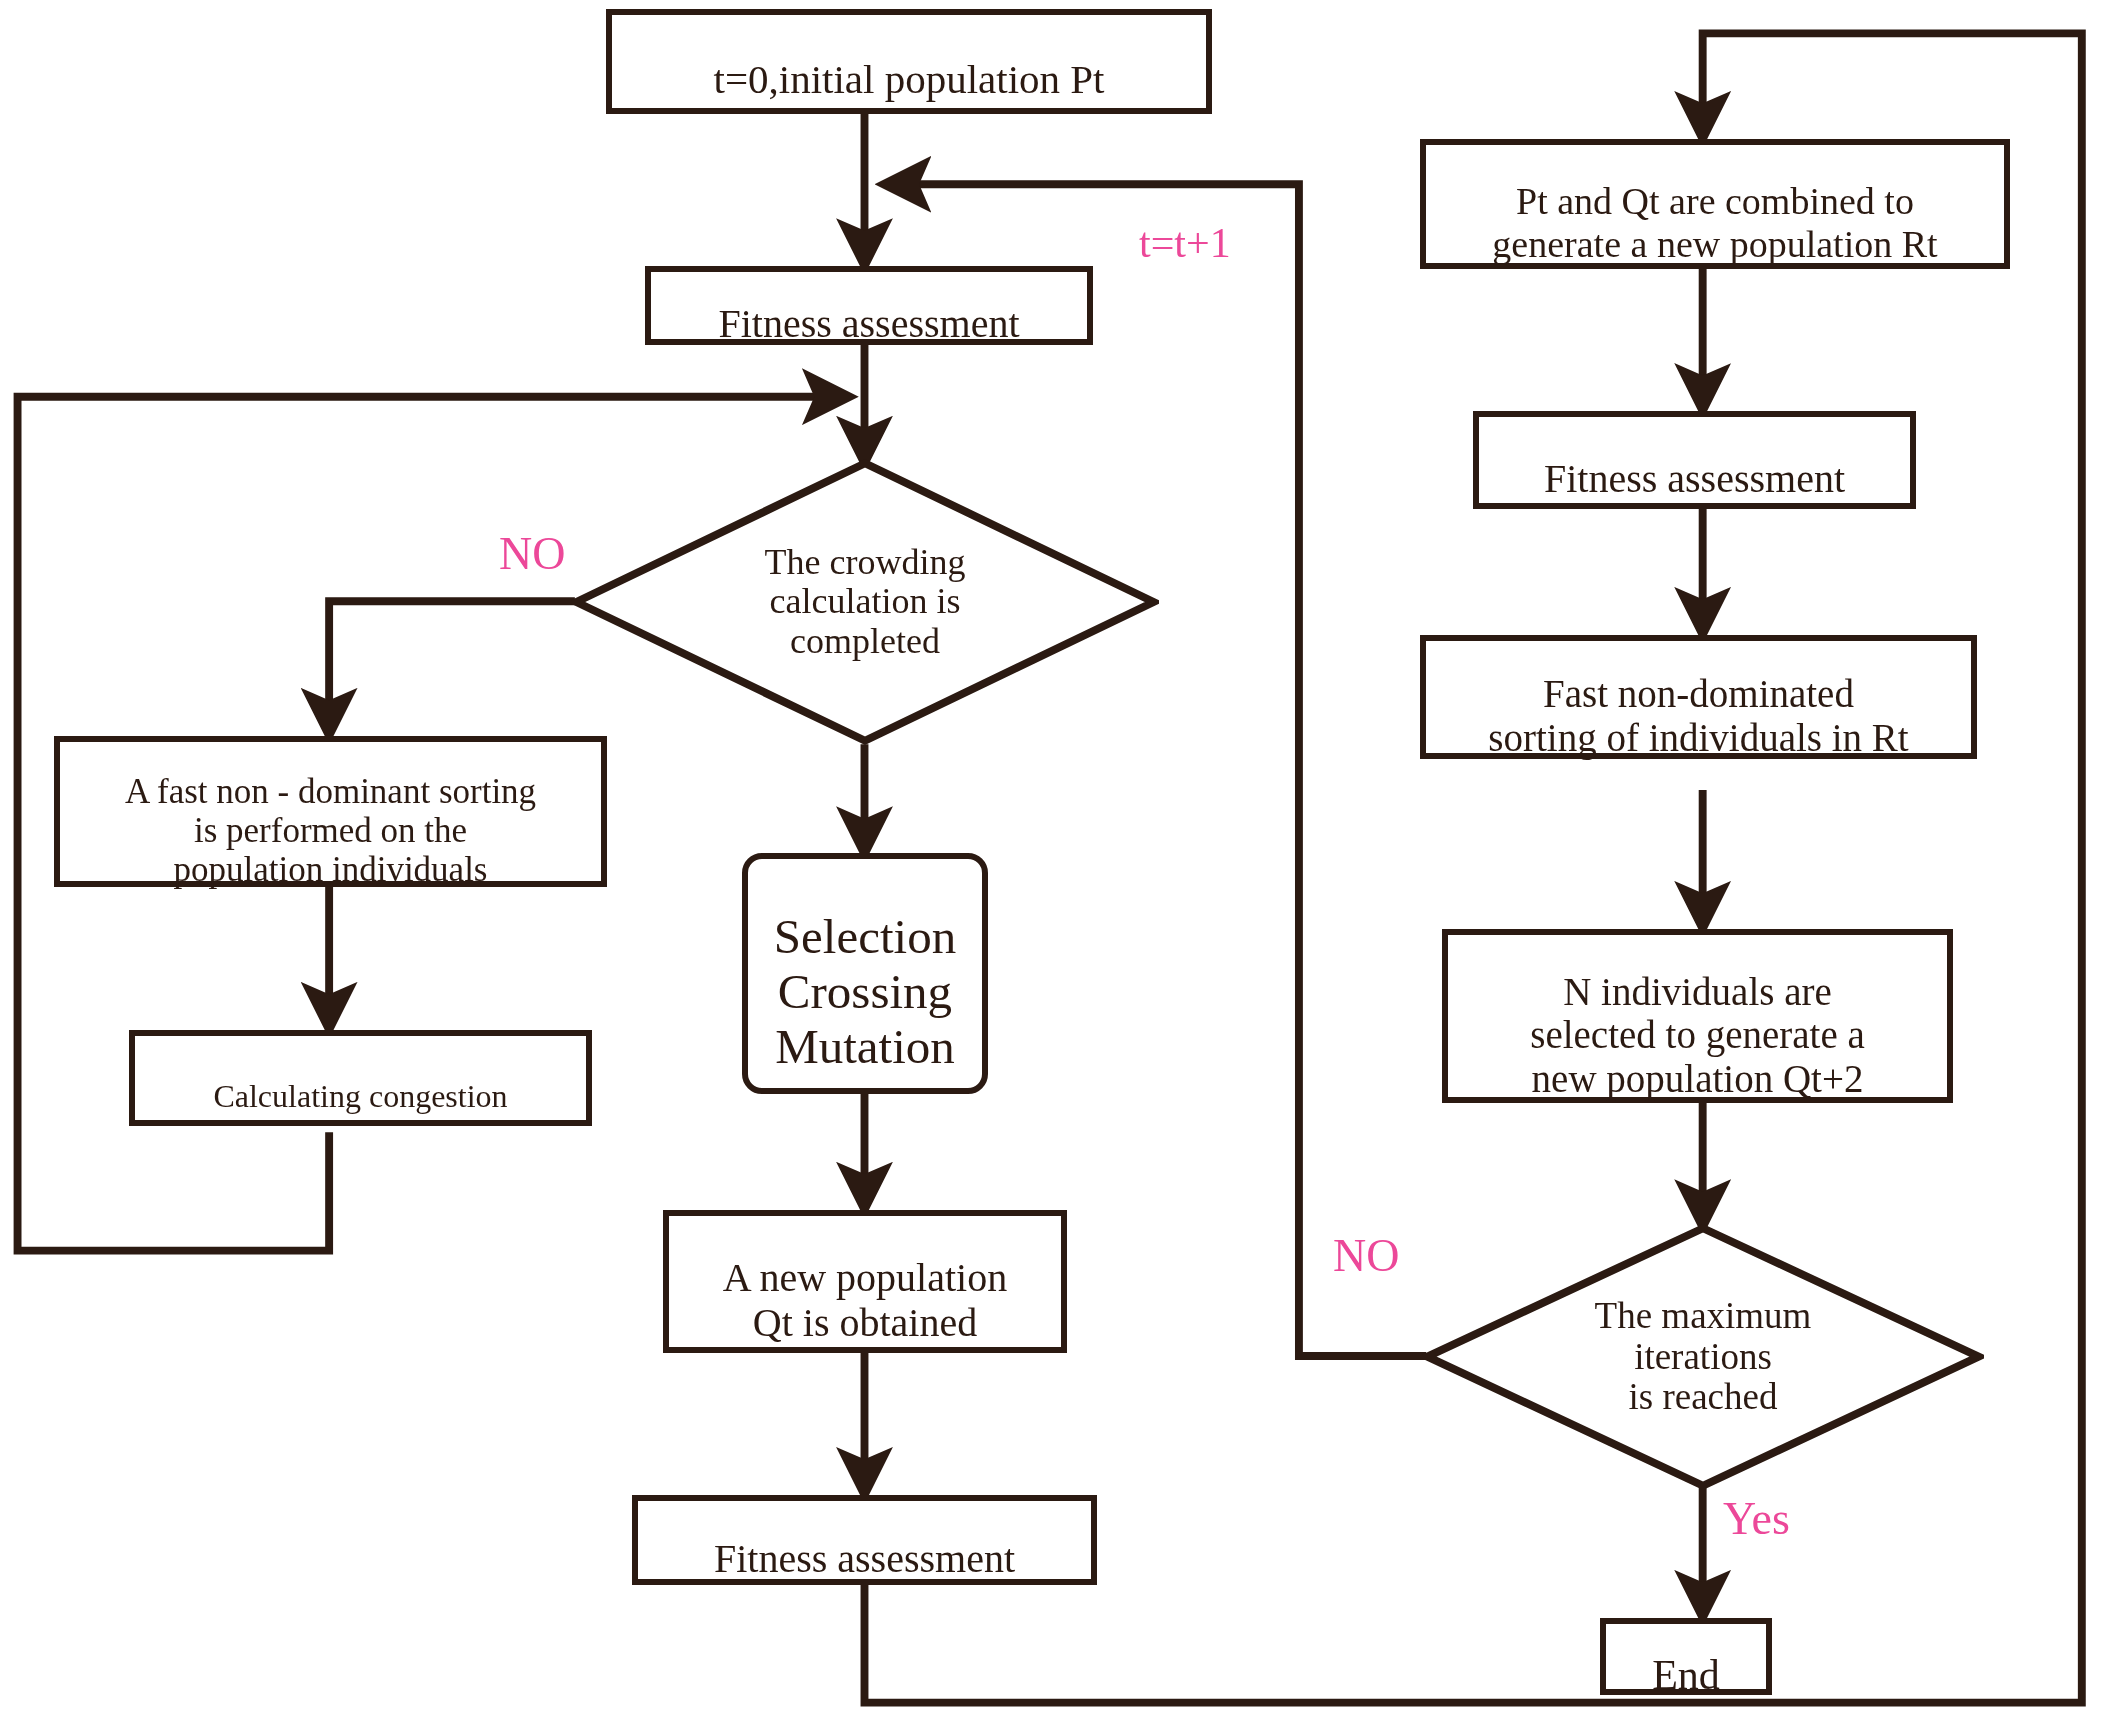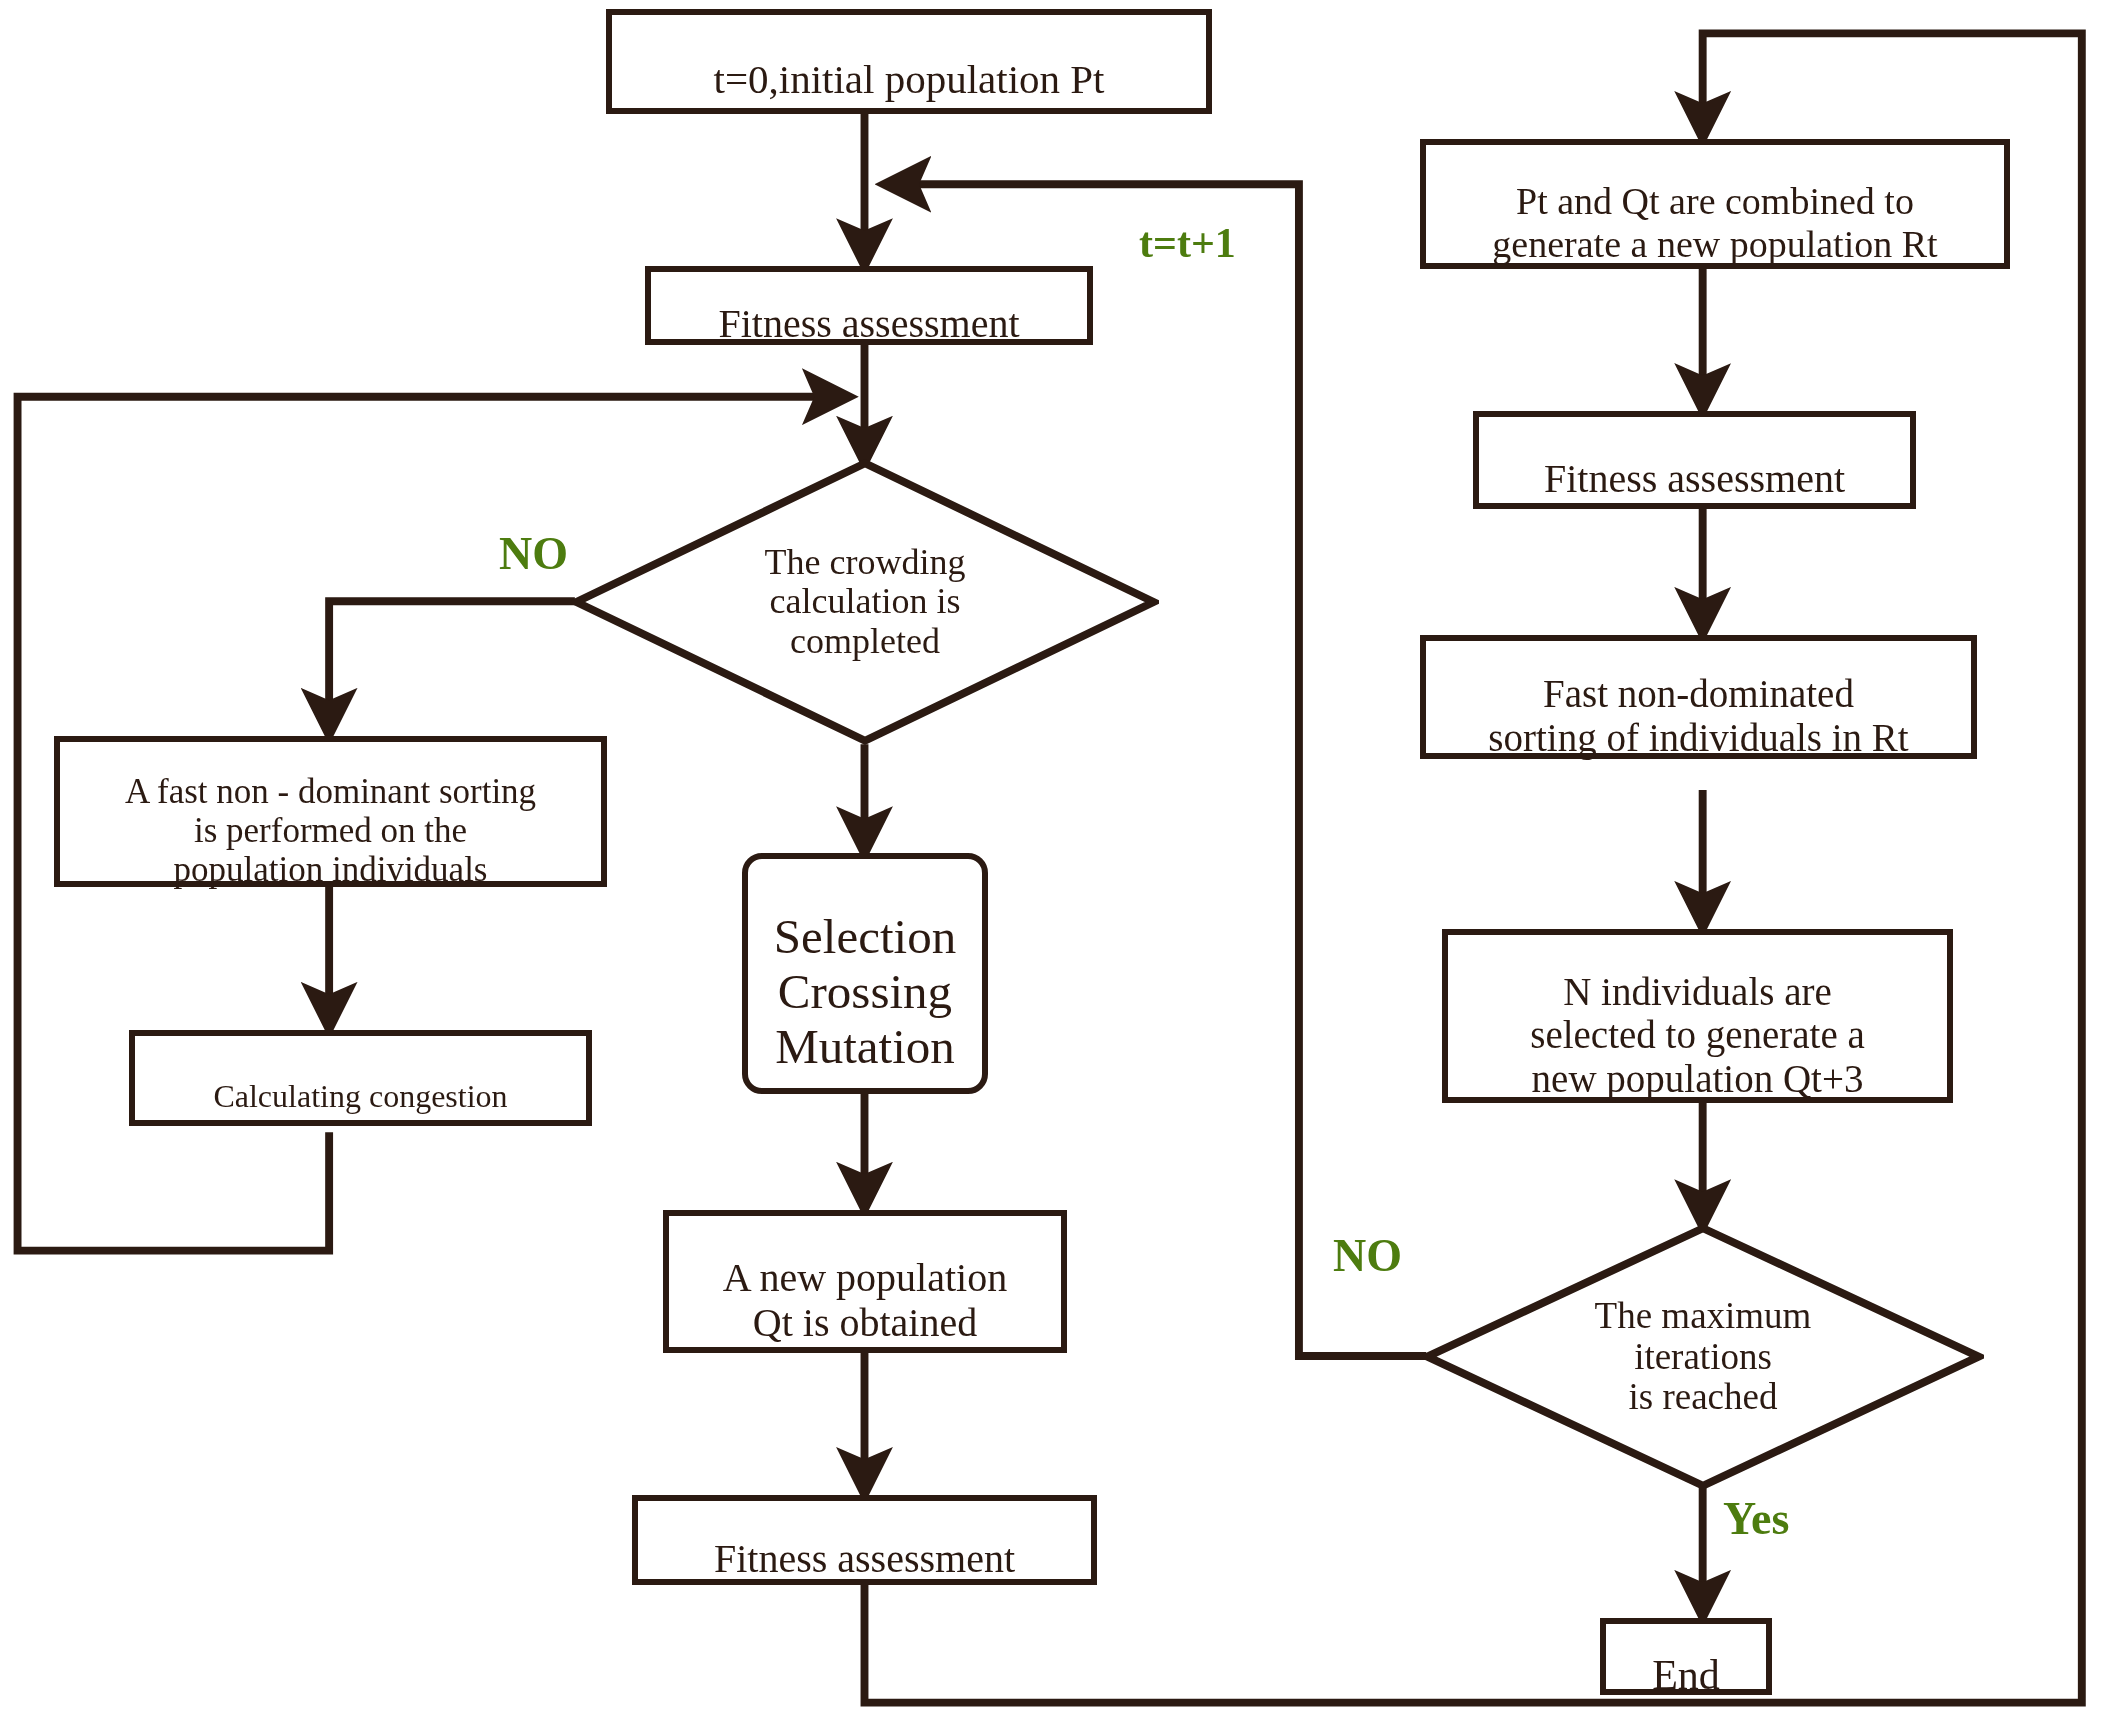--- a/index.html
+++ b/index.html
@@ -58,24 +58,23 @@
   .diamond-wrap .txt {
     position: relative;
     z-index: 2;
     text-align: center;
     white-space: pre-line;
     line-height: 1.1;
   }
   .edge-label {
     position: absolute;
     z-index: 4;
-    color: #4d7c0f;
+    color: #ec4899;
     white-space: nowrap;
     background: transparent;
-    font-weight: bold;
   }
 </style>
 </head>
 <body>
 
 <div id="canvas">
 
   <svg id="edges" viewBox="0 0 2395 1970" xmlns="http://www.w3.org/2000/svg">
     <defs>
       <marker id="arrow" viewBox="0 0 12 12" refX="9.5" refY="6" markerWidth="7.2" markerHeight="7.2" orient="auto-start-reverse">
@@ -168,21 +167,21 @@
   </div>
 
   <div class="node" style="left:1420px; top:635px; width:557px; height:124px; font-size:39px;">
     <span class="txt">Fast non-dominated
 sorting of individuals in Rt</span>
   </div>
 
   <div class="node" style="left:1442px; top:929px; width:511px; height:174px; font-size:39px;">
     <span class="txt">N individuals are
 selected to generate a
-new population Qt+3</span>
+new population Qt+2</span>
   </div>
 
   <div class="diamond-wrap" style="left:1422px; top:1223px; width:562px; height:268px;">
     <svg viewBox="0 0 640 305" preserveAspectRatio="none">
       <polygon points="320,6 634,152 320,299 6,152" fill="#ffffff" stroke="#2b1a12" stroke-width="9"></polygon>
     </svg>
     <span class="txt" style="font-size:37px;">The maximum
 iterations
 is reached</span>
   </div>

